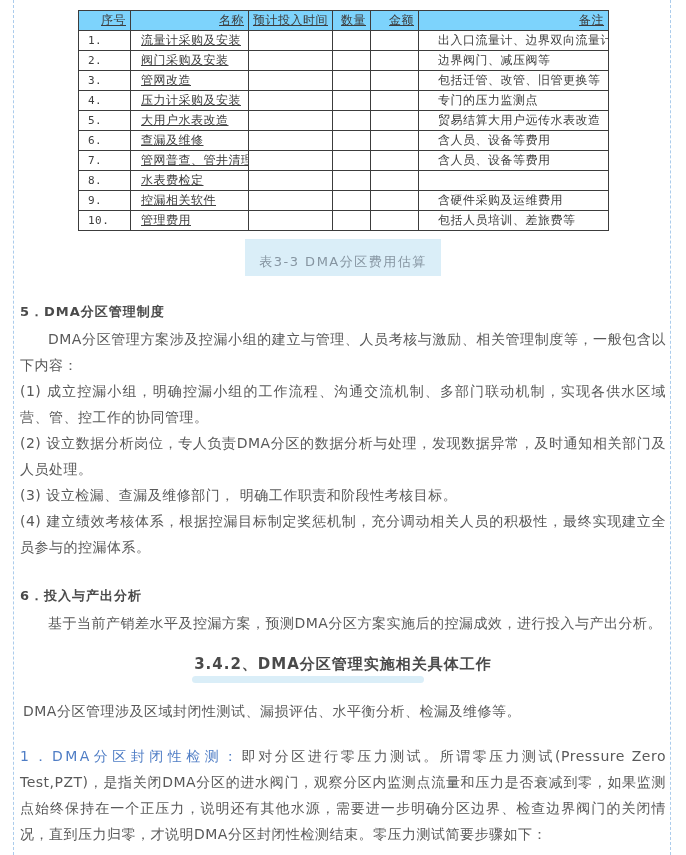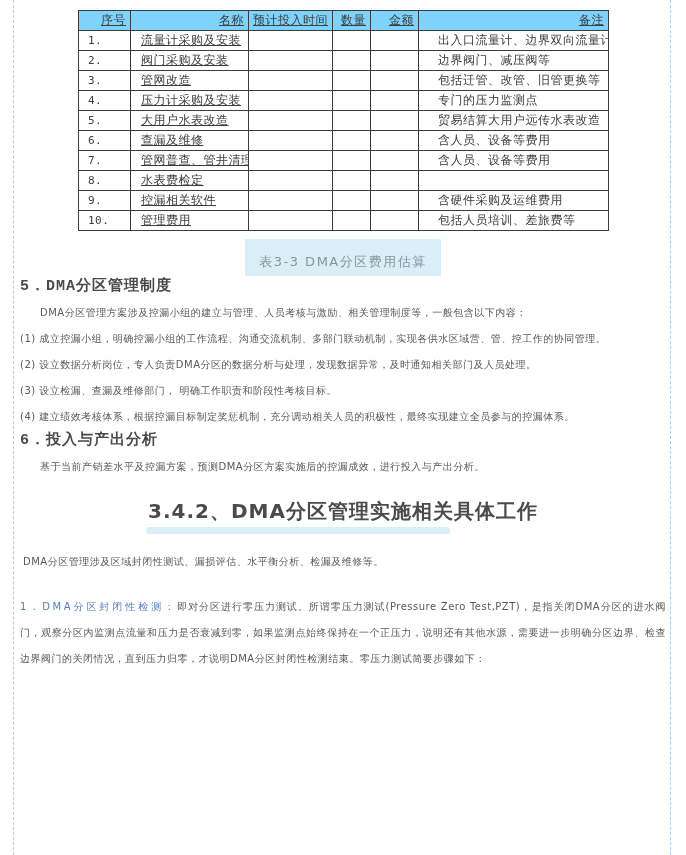--- a/index.html
+++ b/index.html
@@ -44,41 +44,41 @@
     margin: 8px auto 0;
     background: #daeef8;
     color: #8695a1;
     font-size: 13px;
     letter-spacing: 1.5px;
     padding: 14px 14px 5px;
   }
 
   
   .doc-heading {
-    font-size: 15px;
+    margin-top: 27px;
+    font-size: 13px;
     font-weight: bold;
     color: #4a4a4a;
     letter-spacing: 1px;
-    font-family: Liberation Mono, monospace;
   }
   p.body-text {
-    font-size: 10px;
+    font-size: 14px;
     color: #595959;
     line-height: 26px;
     text-align: justify;
     letter-spacing: 0.5px;
   }
   p.indent { text-indent: 2em; }
   p.mt6 { margin-top: 5px; }
 
   .center-heading-wrap { margin-top: 18px; text-align: center; }
   .center-heading {
     display: inline-block;
     position: relative;
-    font-size: 20px;
+    font-size: 15px;
     font-weight: bold;
     color: #4a4a4a;
     letter-spacing: 1px;
   }
   .center-heading .hl-bar {
     position: absolute;
     left: -2px; bottom: -9px;
     width: 78%; height: 7px;
     background: #daeef8;
     border-radius: 4px;

